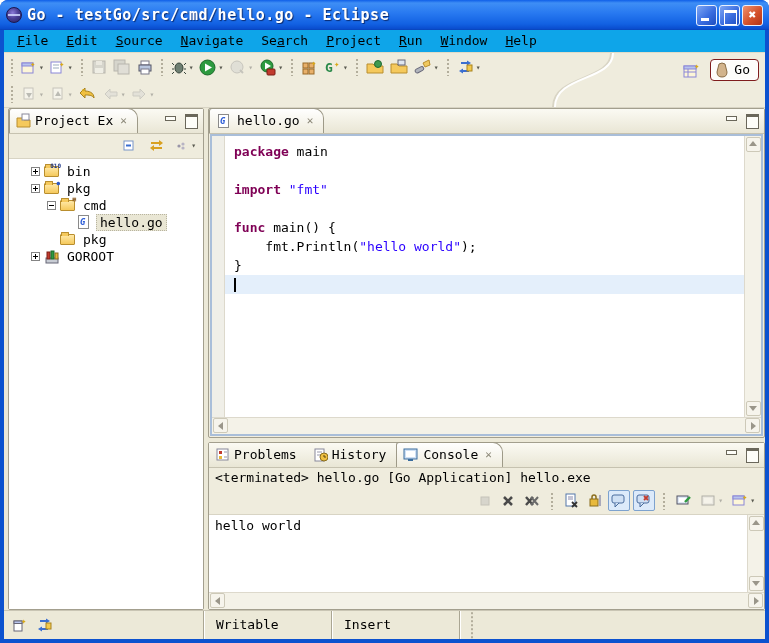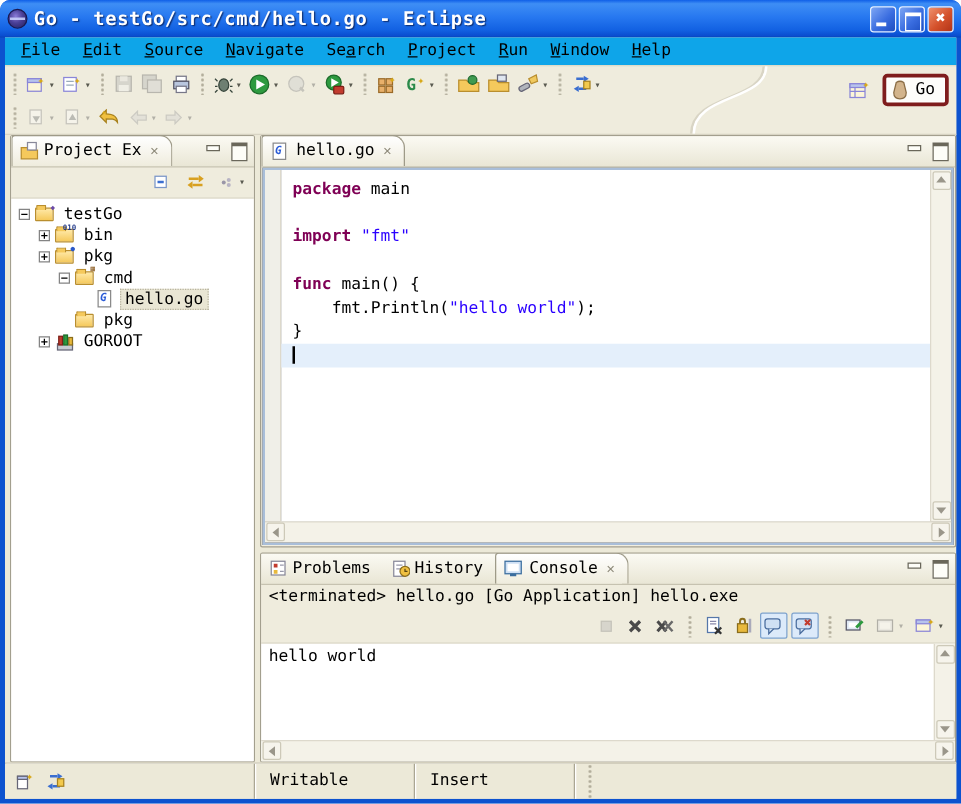--- a/index.html
+++ b/index.html
@@ -39,21 +39,21 @@
   .trow { display:flex; align-items:center; height:29px; padding-left:2px; }
   .trow.r2 { height:25px; }
   .grip { width:4px; height:18px; margin:0 4px;
     background-image:radial-gradient(circle,#b3ae9c 38%, transparent 42%); background-size:4px 4px; background-repeat:repeat-y; }
   .tbi { display:flex; align-items:center; padding:2px 2px; border:1px solid transparent; border-radius:2px; }
   .tbi svg { display:block; }
   .dd { font-size:8px; color:#5a5a50; margin-left:2px; }
   .disabled { opacity:.4; filter:grayscale(90%); }
   .swoosh { position:absolute; right:148px; top:0; height:54px; width:70px; pointer-events:none; }
   .persp-bar { position:absolute; right:6px; top:6px; display:flex; align-items:center; gap:6px; }
-  .persp-go { display:flex; align-items:flex-start; gap:5px; background:#fdfdfa; border:3px solid #7f1d1d; border-radius:4px; padding:2px 8px 2px 4px; box-shadow:0 0 0 1px #fff inset; }
+  .persp-go { display:flex; align-items:flex-start; gap:5px; background:#fdfdfa; border:1px solid #7f1d1d; border-radius:4px; padding:2px 8px 2px 4px; box-shadow:0 0 0 1px #fff inset; }
 
   
   .main { flex:1; display:flex; padding:0 0 0 4px; }
   .sash-v { width:4px; }
   .sash-h { height:4px; }
 
   .panel { display:flex; flex-direction:column; border:1px solid #a39f8e; background:#f1eee0; border-radius:2px; }
   .ptab-row { height:25px; display:flex; align-items:flex-end; background:linear-gradient(180deg,#fbfaf3,#e9e6d5); border-bottom:1px solid #c6c2b0; position:relative; }
   .ptab { display:flex; align-items:center; gap:4px; padding:3px 10px 3px 6px; height:25px; font-size:13px; white-space:nowrap; }
   .ptab.active { background:linear-gradient(180deg,#ffffff,#efecdd); border:1px solid #9e9a88; border-bottom:none; border-radius:3px 10px 0 0; }
@@ -369,28 +369,20 @@
           <span class="tbi">
             <svg width="14" height="14">
                 <circle cx="4" cy="7" r="1.6" fill="#9a96a8"></circle>
                 <circle cx="8" cy="5" r="1.6" fill="#b8b4c4"></circle>
                 <circle cx="8" cy="9" r="1.6" fill="#b8b4c4"></circle>
               </svg>
             <span class="dd">▾</span>
           </span>
         </div>
         <div class="tree-area" id="tree">
-            <div class="trow-item" style="padding-left: 6px;">
-              <span class="expander minus"></span>
-              <span class="ticon">
-                <span class="folder-base"></span>
-                <span class="badge" style="right:0;top:0;color:#6a4aa8">◆</span>
-              </span>
-              <span class="titem-label">testGo</span>
-            </div>
             <div class="trow-item" style="padding-left: 22px;">
               <span class="expander plus"></span>
               <span class="ticon">
                 <span class="folder-base"></span>
                 <span class="badge" style="right:-1px;top:-1px;color:#223a8a">010</span>
               </span>
               <span class="titem-label">bin</span>
             </div>
             <div class="trow-item" style="padding-left: 22px;">
               <span class="expander plus"></span>

